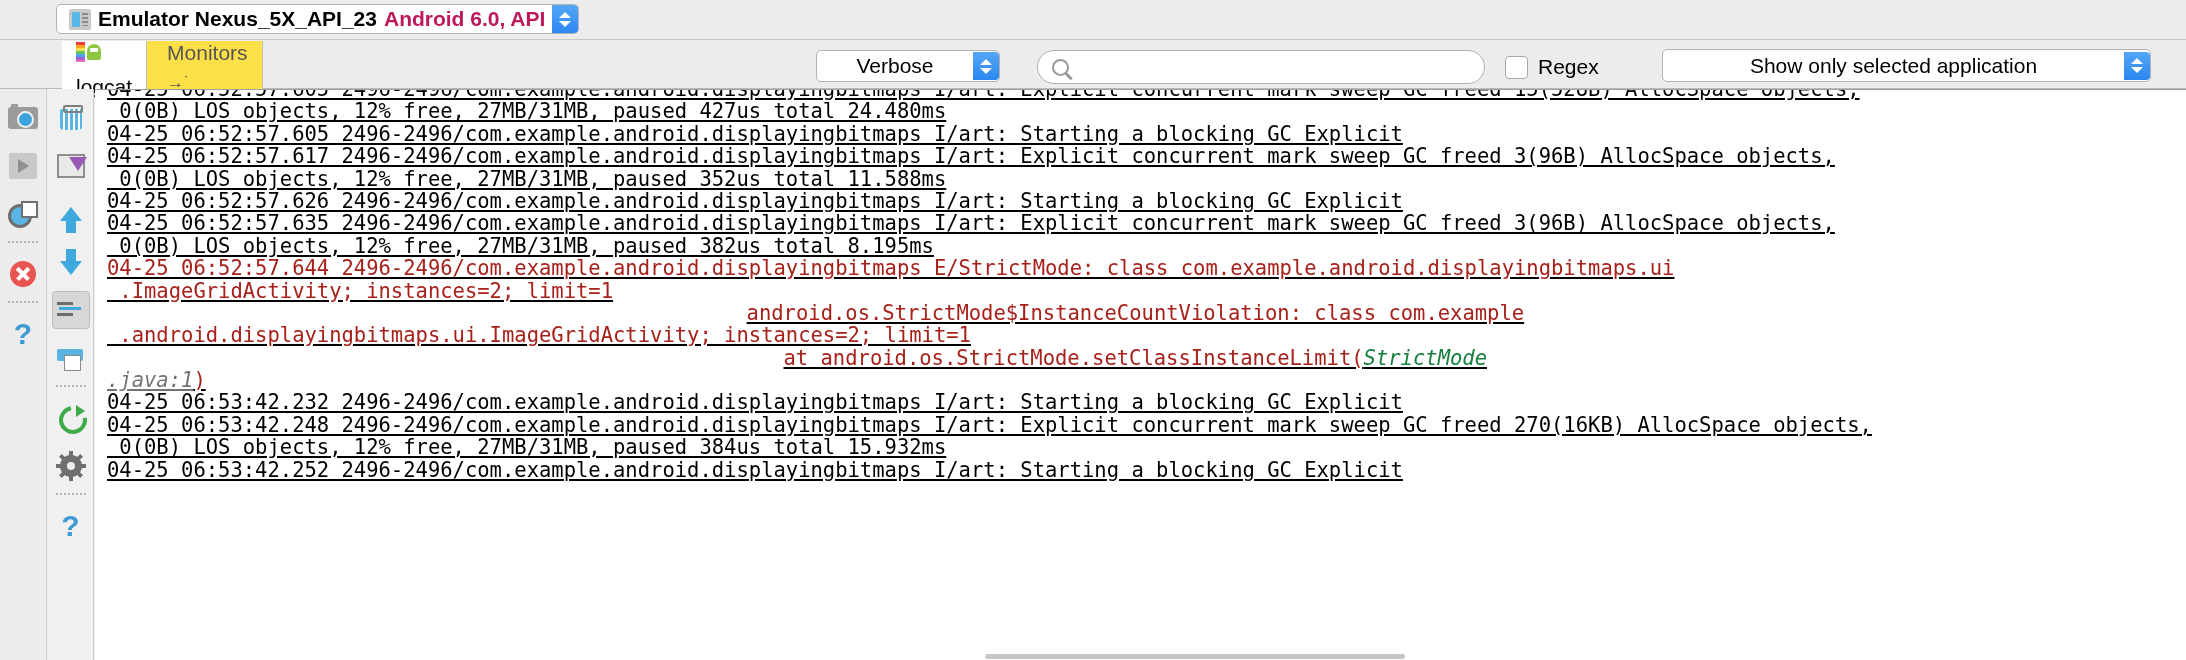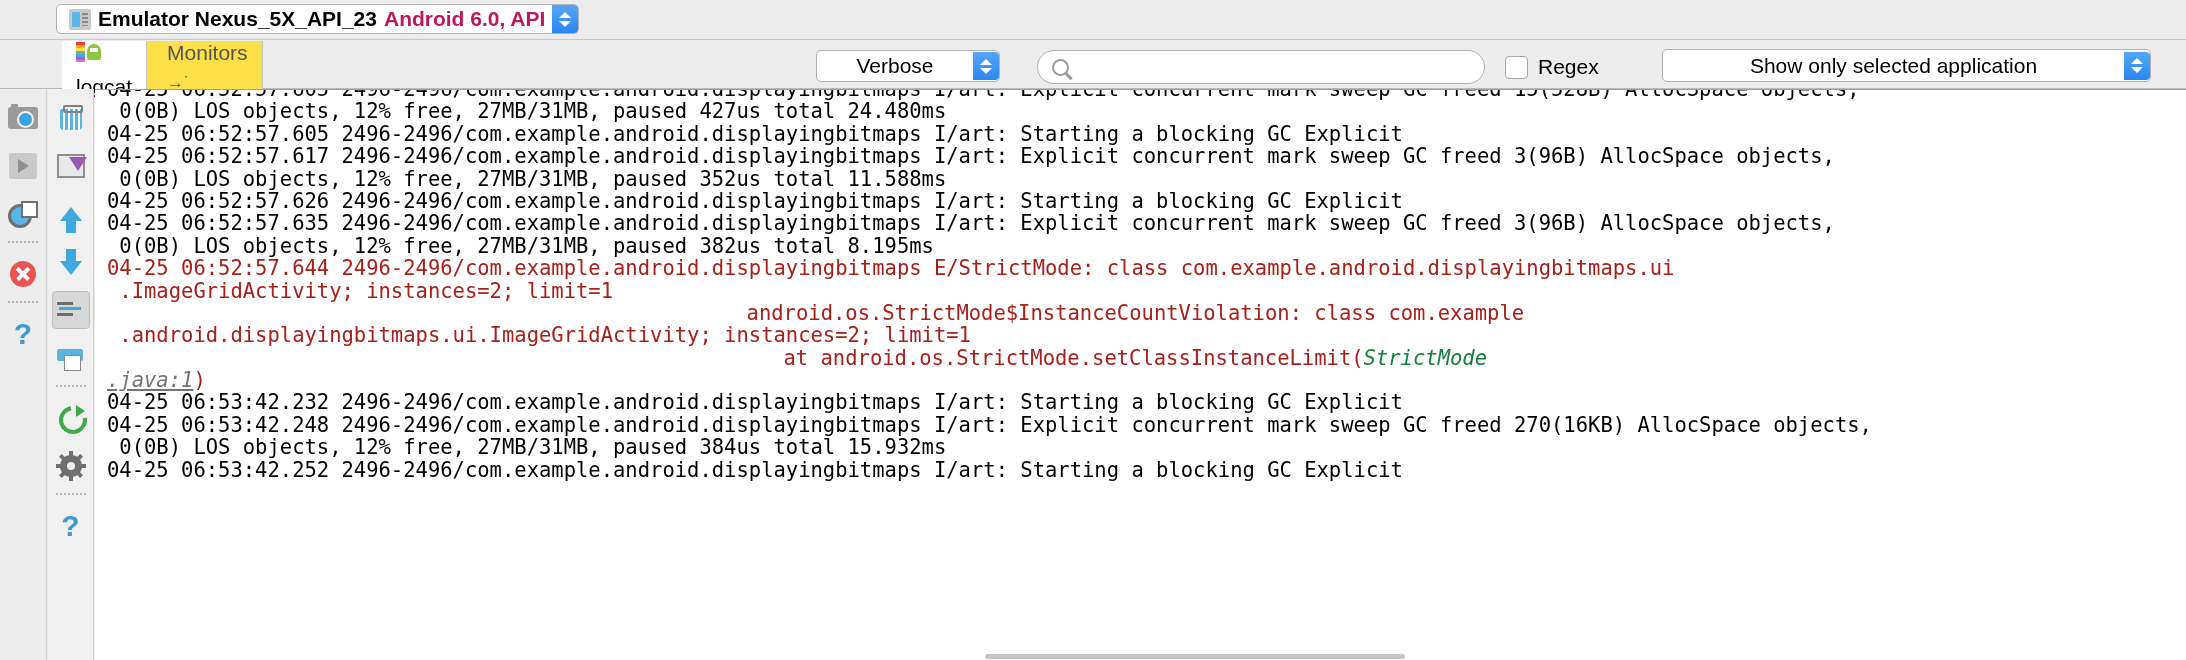--- a/index.html
+++ b/index.html
@@ -303,21 +303,21 @@
     background: #ffffff;
     border-top: 1px solid #9f9f9f;
     overflow: hidden;
     font-family: "DejaVu Sans Mono", monospace;
     font-size: 20.5px;
     line-height: 22.4px;
     white-space: pre;
     color: #000;
     padding-left: 12px;
   }
-  .logarea .line { height: 22.4px; white-space: pre; }
+  .logarea .line { height: 22.4px; white-space: pre; text-decoration: underline; }
   .err { color: #a8201a; }
   .err-italic { color: #15803d; font-style: italic; }
   .err-link { color: #737373; font-style: italic; text-decoration: underline; }
 
   
   .hscroll {
     position: absolute;
     left: 95px; bottom: 0;
     width: 2091px; height: 7px;
     background: #ffffff;

